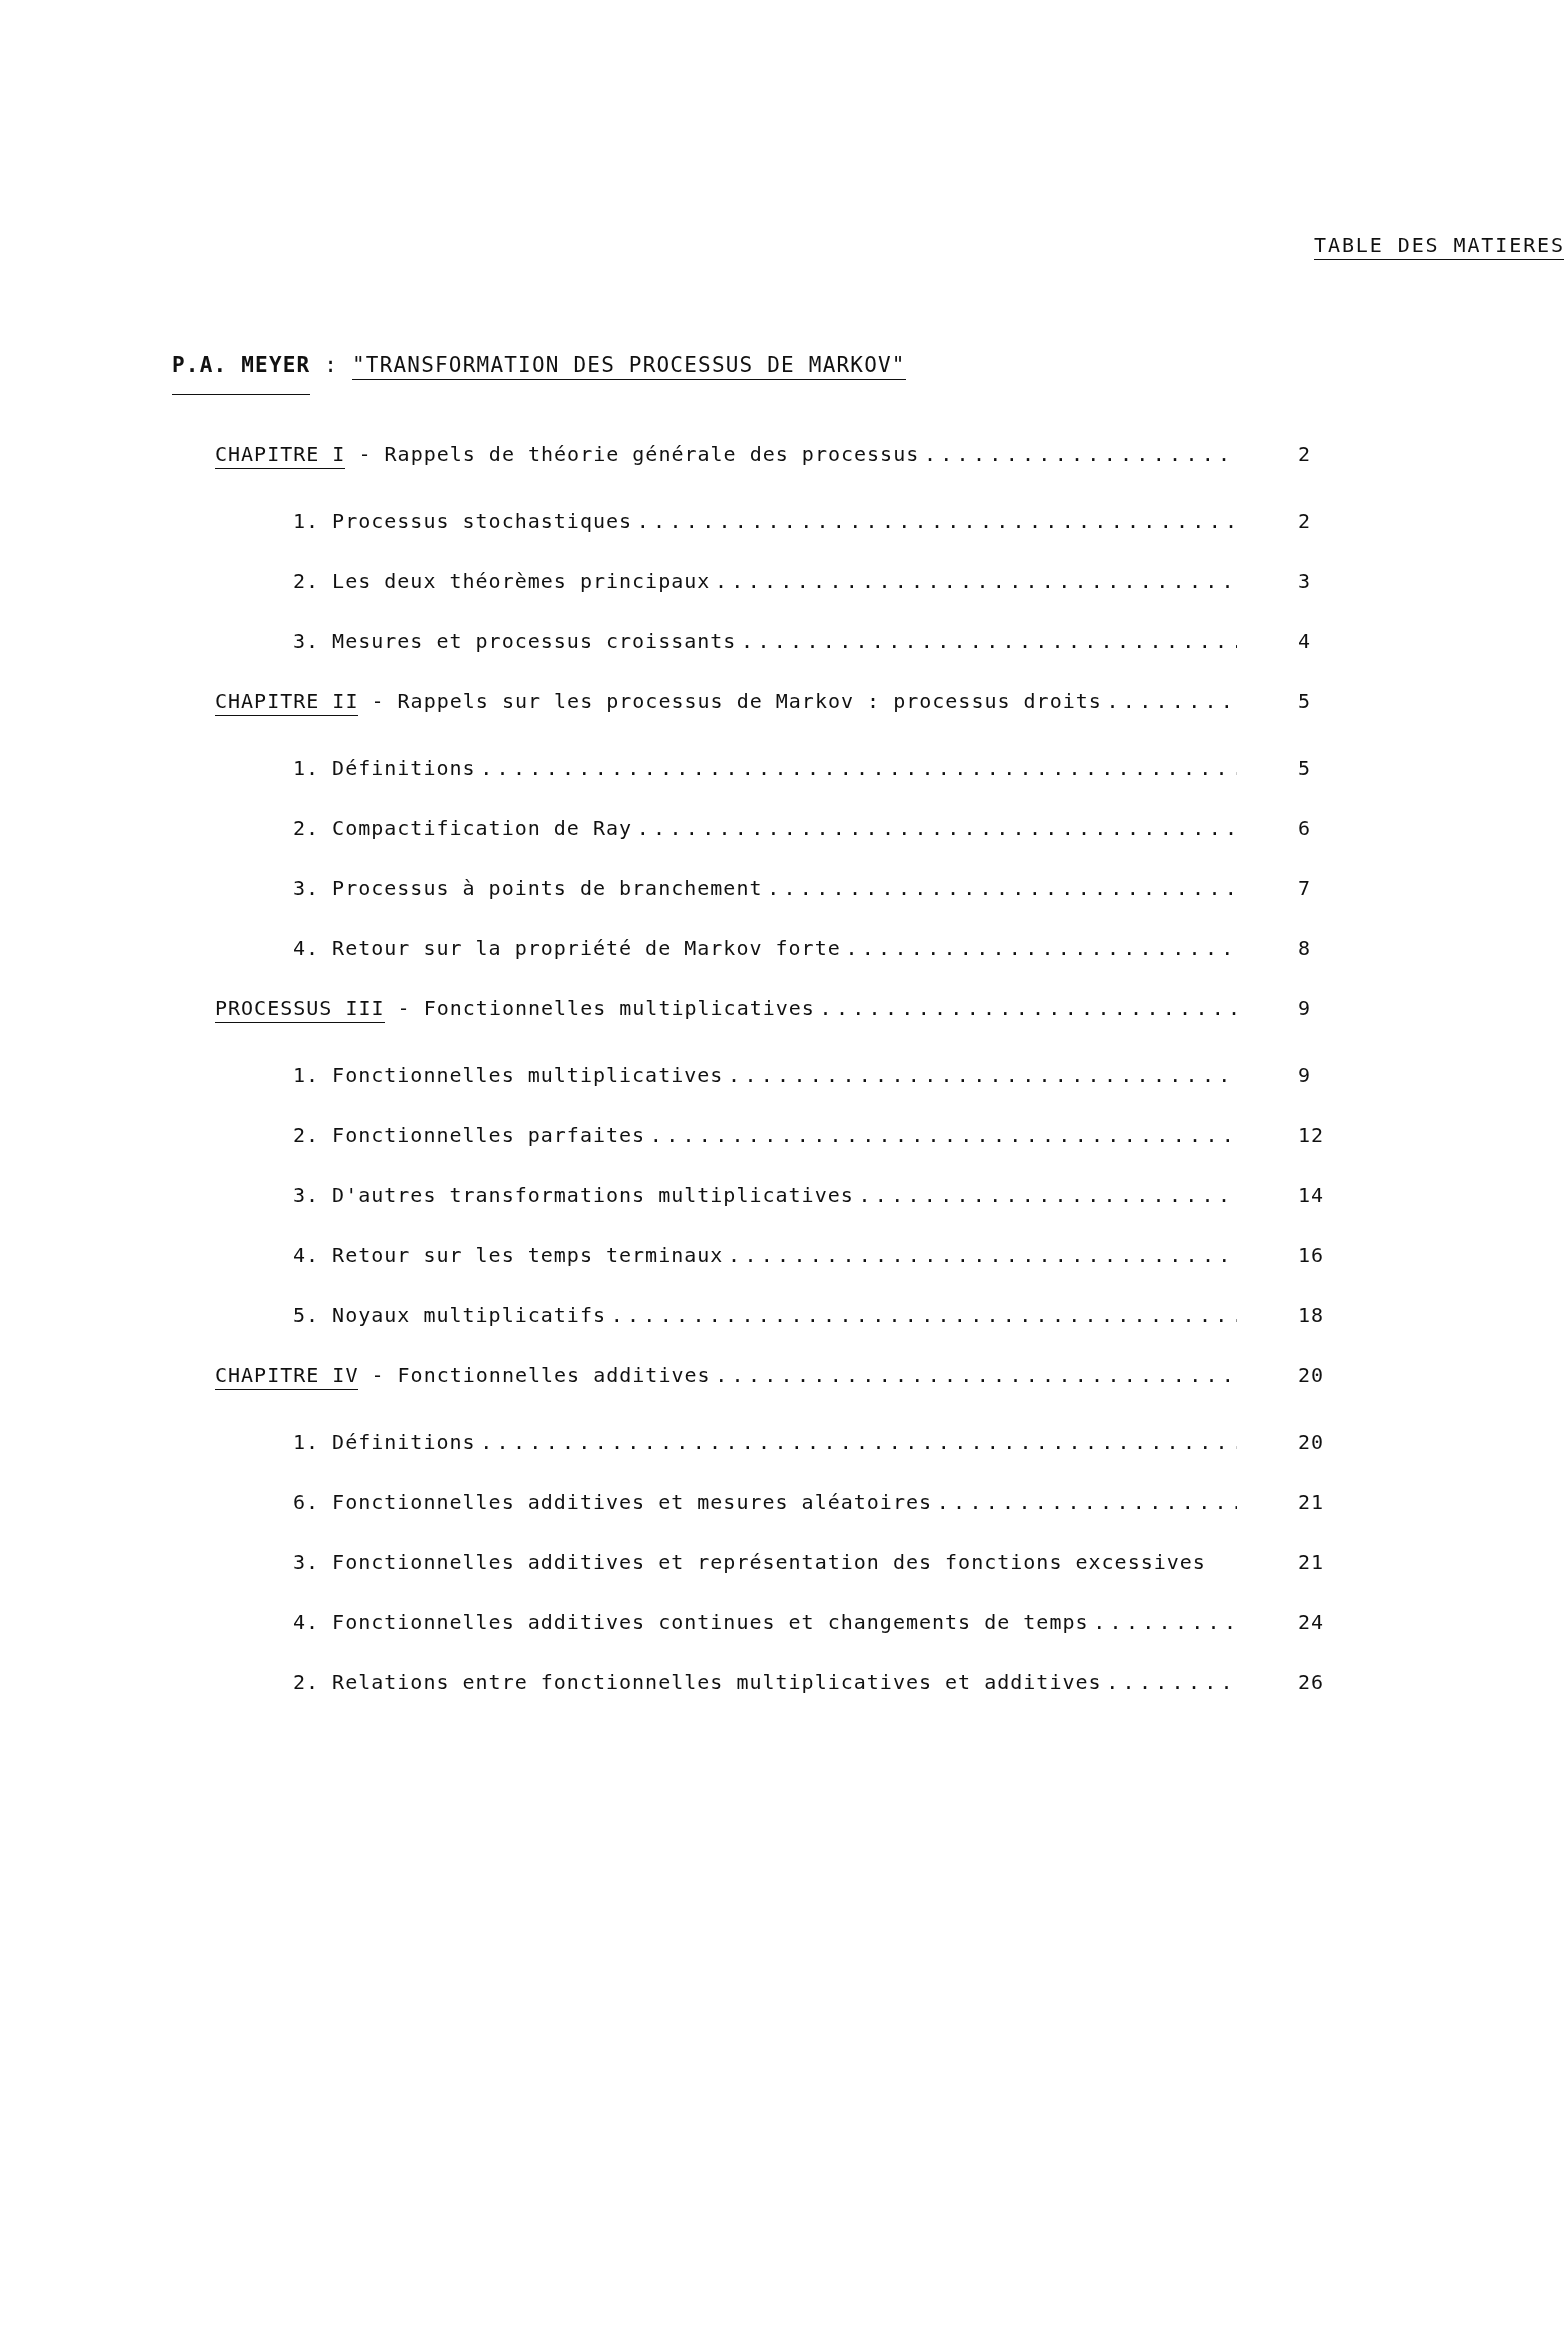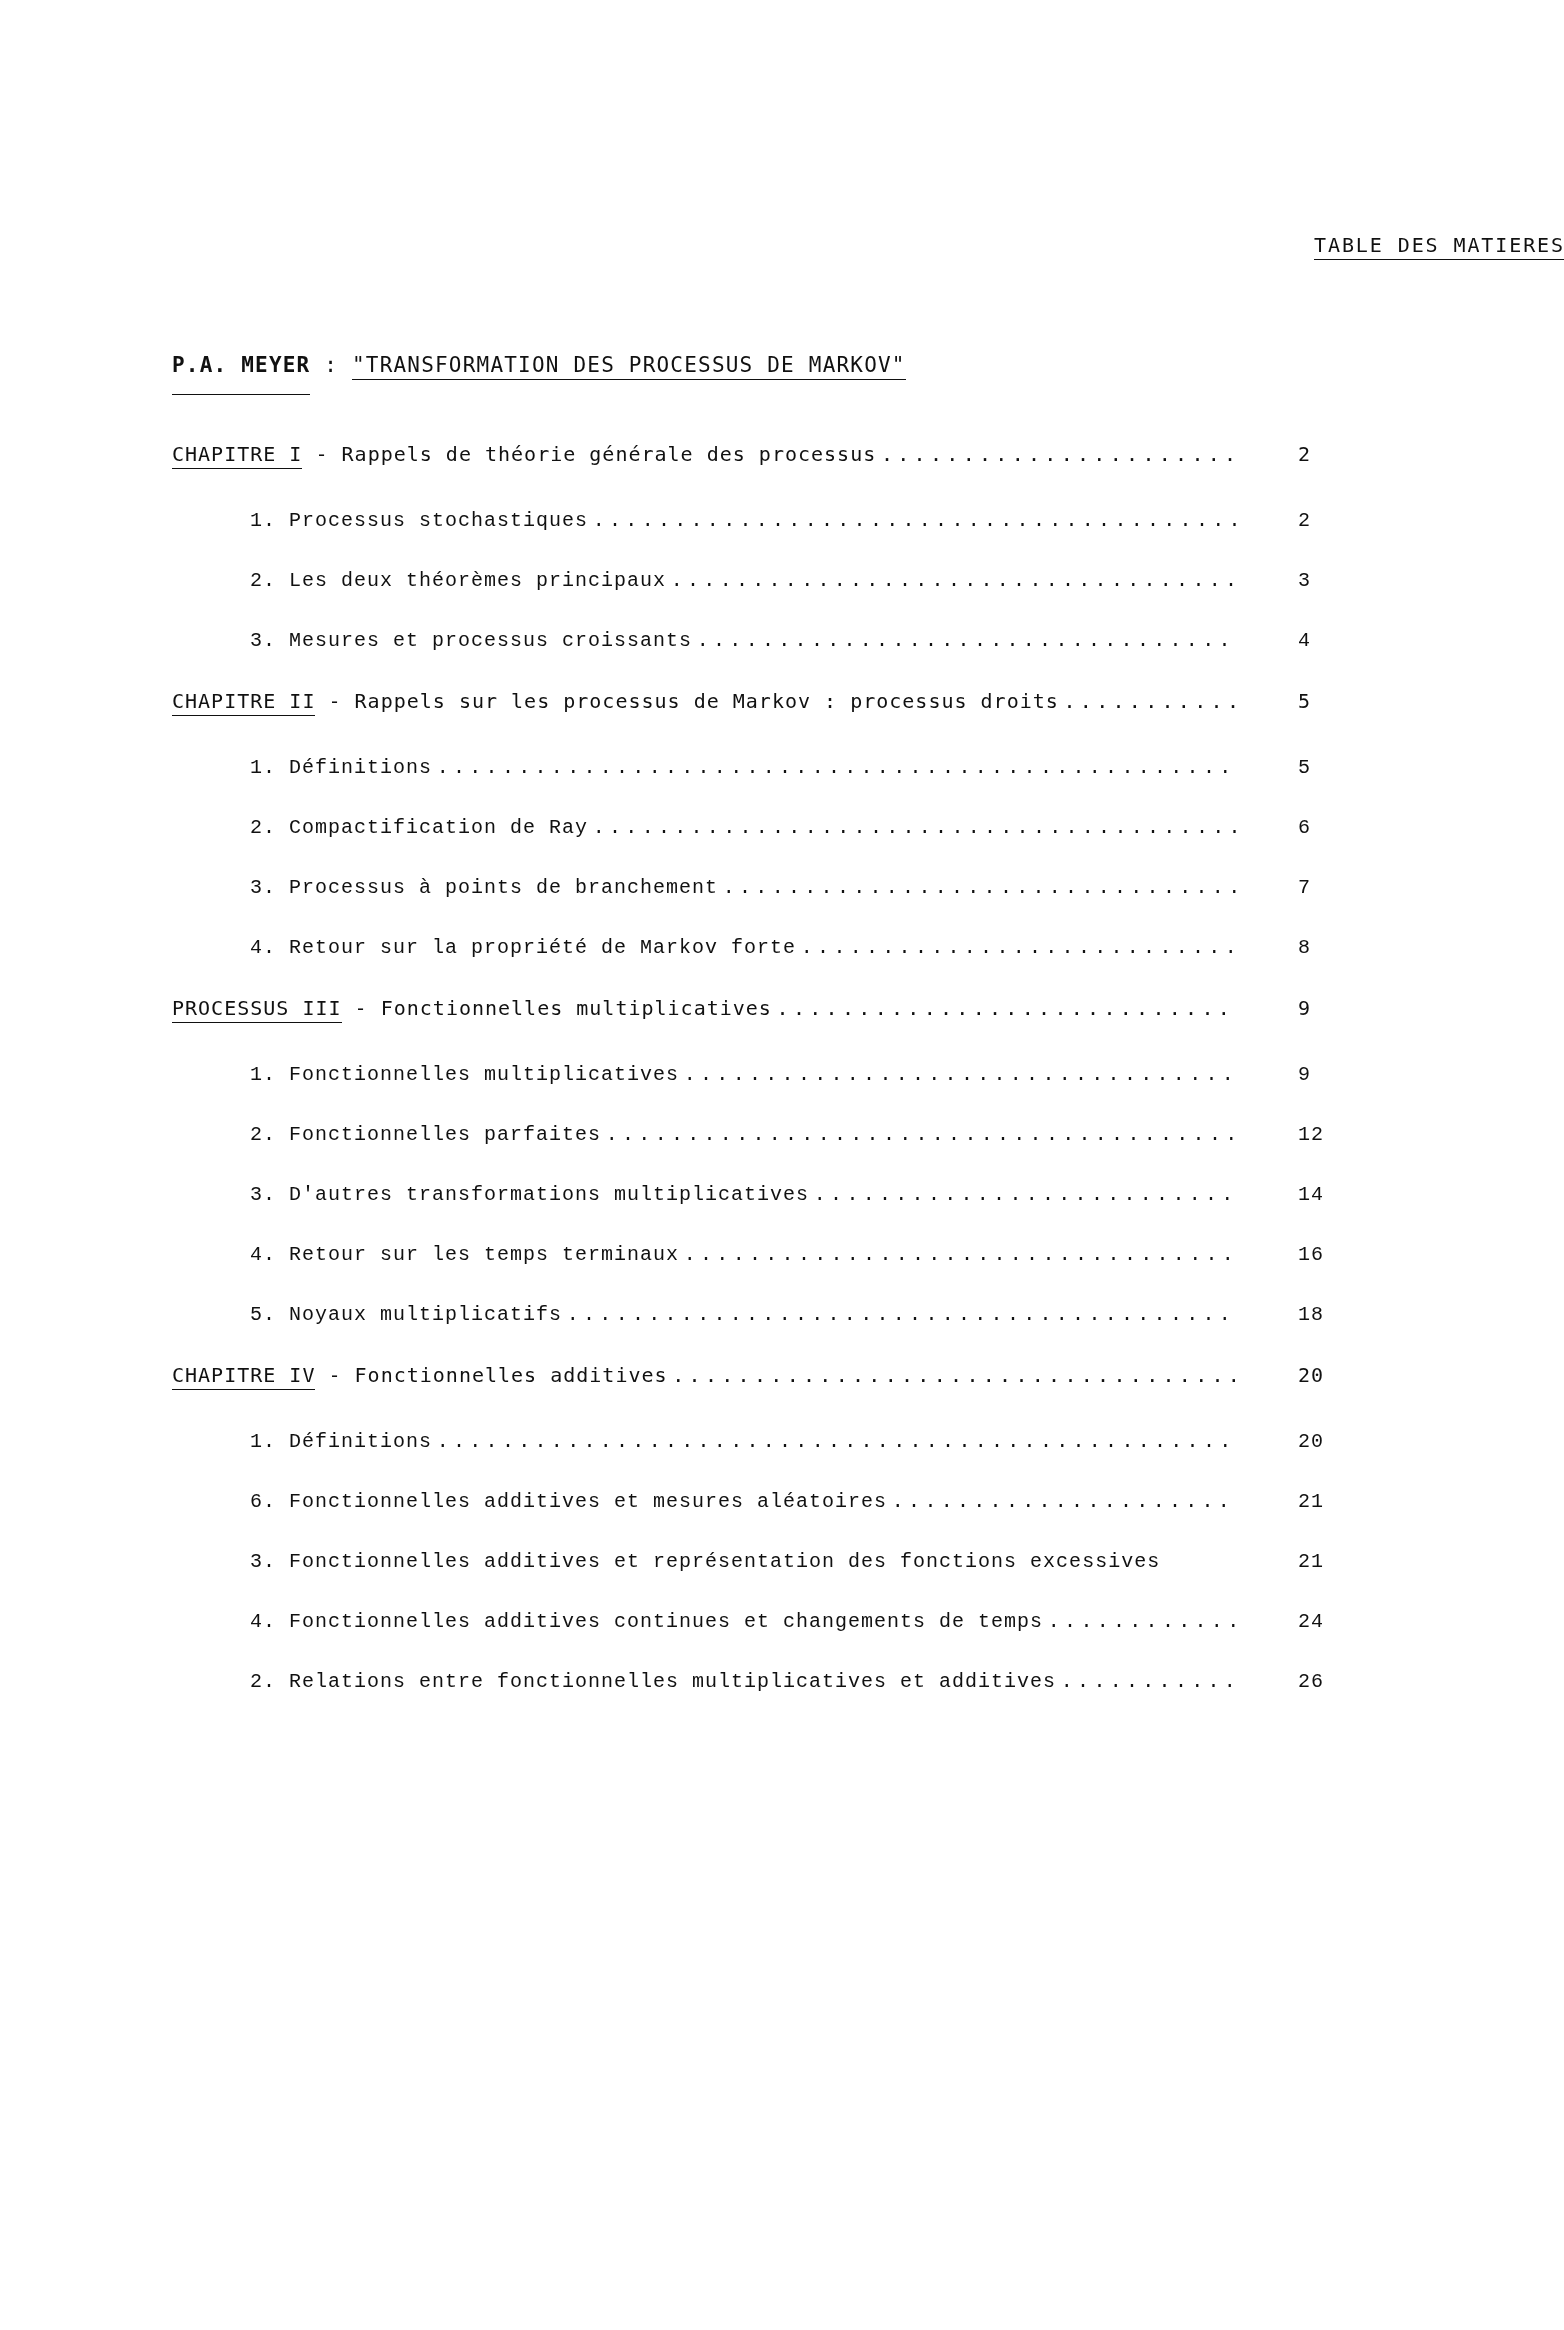--- a/index.html
+++ b/index.html
@@ -62,27 +62,27 @@
   .chapter-block {
     margin-bottom: 0px;
   }
   .row {
     display: flex;
     align-items: baseline;
     font-size: 20px;
     letter-spacing: 1px;
     height: 60px;
     white-space: nowrap;
+    margin-left: 43px;
   }
   .row.chapter {
     height: 67px;
   }
   .row.sub {
     padding-left: 78px;
-    font-family: Liberation Mono, monospace;
   }
   .label {
     flex: 0 0 auto;
   }
   .label .u {
     border-bottom: 1.6px solid #111;
     padding-bottom: 1.6px;
   }
   .dots {
     flex: 1 1 auto;

